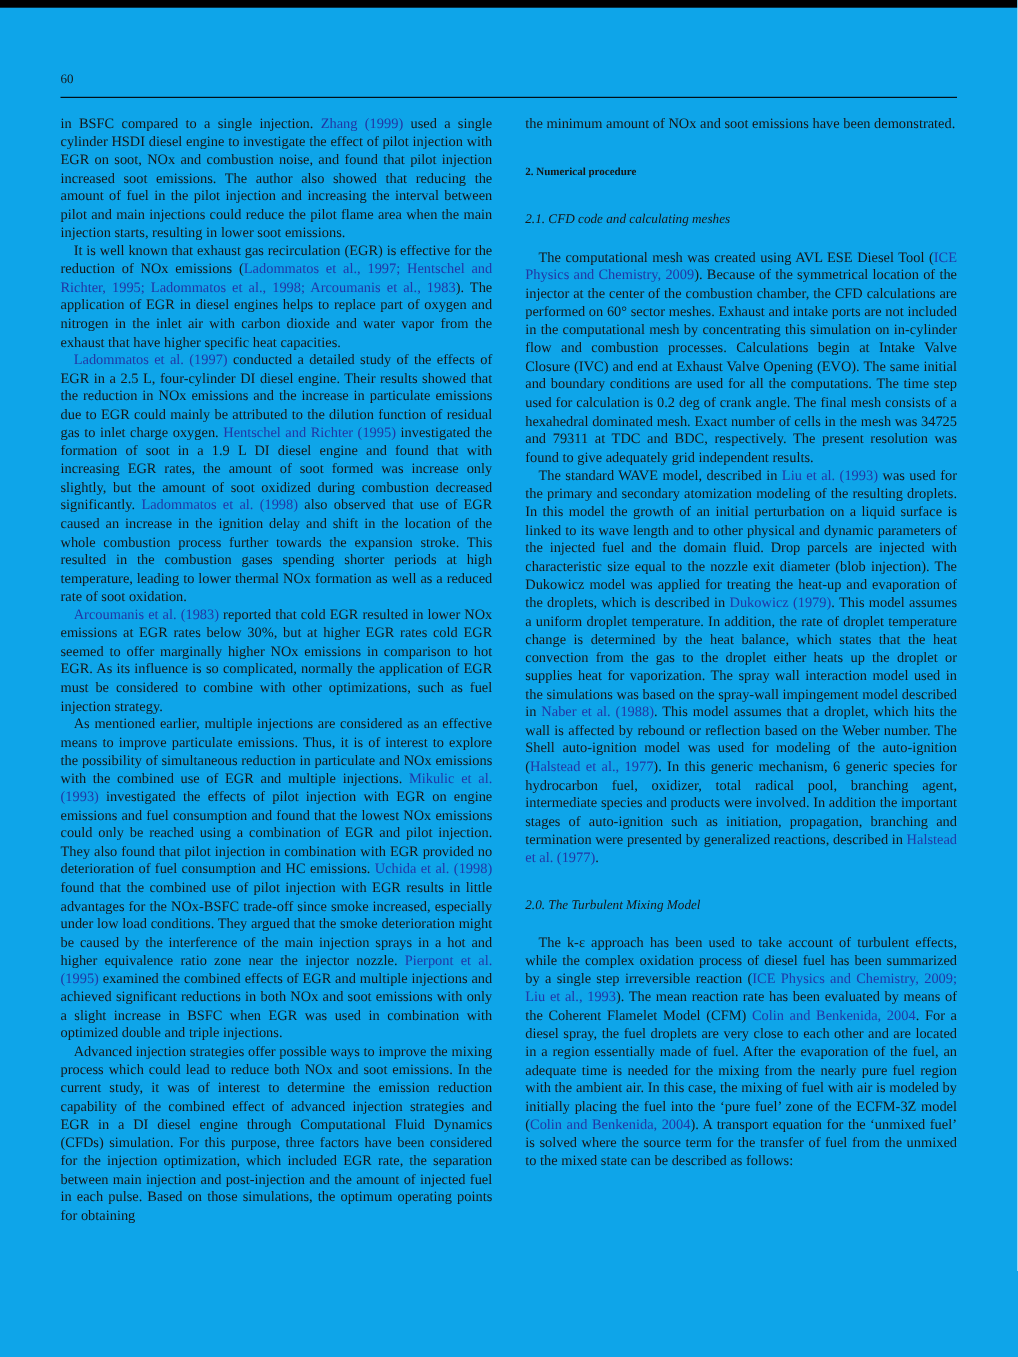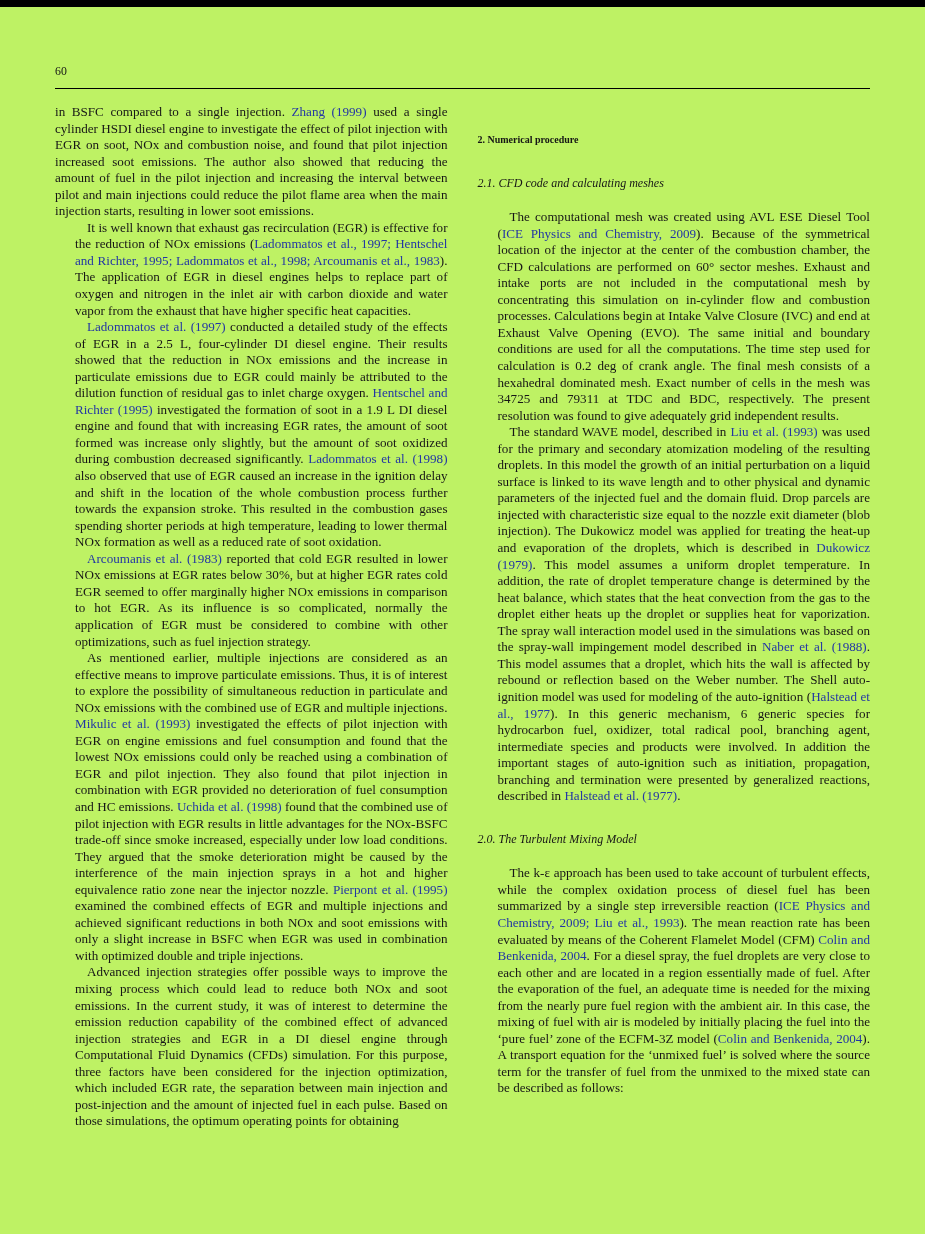--- a/index.html
+++ b/index.html
@@ -1,20 +1,20 @@
 <!DOCTYPE html>
 <html lang="en" style="--link: #2336a4; --ink: #161616;"><head>
 <meta charset="utf-8">
 <style>
   * { margin:0; padding:0; box-sizing:border-box; }
   html, body { background:#ffffff; }
   body { font-family:"Liberation Serif","DejaVu Serif",serif; }
   .page {
     position:relative; width:925px; height:1234px; margin:0 auto;
-    background:#bef264; overflow:hidden; color:var(--ink,#1a1a1a);
+    background:#0ea5e9; overflow:hidden; color:var(--ink,#1a1a1a);
   }
   .top-bar { position:absolute; top:0; left:0; width:100%; height:7px; background:#000; }
   .head {
     display:flex; align-items:baseline;
     padding:64px 55px 9px 55px;
     font-size:11.8px;
   }
   .head .pagenum { flex:1; text-align:left; font-style:normal; }
   .head .runhead { flex:0 1 auto; text-align:center; font-style:italic; }
   .head .spacer { flex:1; }
@@ -22,21 +22,21 @@
   .cols {
     display:flex; gap:30px;
     padding:15px 55px 0 55px;
   }
   .col {
     flex:1; min-width:0;
     font-size:13.1px; line-height:16.55px;
     text-align:justify; hyphens:auto; -webkit-hyphens:auto;
   }
   .col p { margin:0; }
-  .col p.indent { text-indent:12px;margin-left:20px; }
+  .col p.indent { text-indent:12px; }
   .col h2 {
     font-size:10px; font-weight:bold; font-style:normal;
     margin:28px 0 20px 0; text-align:left;
   }
   .col h3 {
     font-size:12px; font-weight:normal; font-style:italic;
     margin:26px 0 18px 0; text-align:left;
   }
   .cite { color:var(--link,#2336a4); cursor:pointer; }
 </style>
@@ -56,20 +56,21 @@
   <main class="cols">
     <div class="col">
         <p><span>in BSFC compared to a single injection. </span><span class="cite">Zhang (1999)</span><span> used a single cylinder HSDI diesel engine to investigate the effect of pilot injection with EGR on soot, NOx and combustion noise, and found that pilot injection increased soot emissions. The author also showed that reducing the amount of fuel in the pilot injection and increasing the interval between pilot and main injections could reduce the pilot flame area when the main injection starts, resulting in lower soot emissions.</span></p>
         <p class="indent"><span>It is well known that exhaust gas recirculation (EGR) is effective for the reduction of NOx emissions (</span><span class="cite">Ladommatos et al., 1997; Hentschel and Richter, 1995; Ladommatos et al., 1998; Arcoumanis et al., 1983</span><span>). The application of EGR in diesel engines helps to replace part of oxygen and nitrogen in the inlet air with carbon dioxide and water vapor from the exhaust that have higher specific heat capacities.</span></p>
         <p class="indent"><span class="cite">Ladommatos et al. (1997)</span><span> conducted a detailed study of the effects of EGR in a 2.5 L, four-cylinder DI diesel engine. Their results showed that the reduction in NOx emissions and the increase in particulate emissions due to EGR could mainly be attributed to the dilution function of residual gas to inlet charge oxygen. </span><span class="cite">Hentschel and Richter (1995)</span><span> investigated the formation of soot in a 1.9 L DI diesel engine and found that with increasing EGR rates, the amount of soot formed was increase only slightly, but the amount of soot oxidized during combustion decreased significantly. </span><span class="cite">Ladommatos et al. (1998)</span><span> also observed that use of EGR caused an increase in the ignition delay and shift in the location of the whole combustion process further towards the expansion stroke. This resulted in the combustion gases spending shorter periods at high temperature, leading to lower thermal NOx formation as well as a reduced rate of soot oxidation.</span></p>
         <p class="indent"><span class="cite">Arcoumanis et al. (1983)</span><span> reported that cold EGR resulted in lower NOx emissions at EGR rates below 30%, but at higher EGR rates cold EGR seemed to offer marginally higher NOx emissions in comparison to hot EGR. As its influence is so complicated, normally the application of EGR must be considered to combine with other optimizations, such as fuel injection strategy.</span></p>
         <p class="indent"><span>As mentioned earlier, multiple injections are considered as an effective means to improve particulate emissions. Thus, it is of interest to explore the possibility of simultaneous reduction in particulate and NOx emissions with the combined use of EGR and multiple injections. </span><span class="cite">Mikulic et al. (1993)</span><span> investigated the effects of pilot injection with EGR on engine emissions and fuel consumption and found that the lowest NOx emissions could only be reached using a combination of EGR and pilot injection. They also found that pilot injection in combination with EGR provided no deterioration of fuel consumption and HC emissions. </span><span class="cite">Uchida et al. (1998)</span><span> found that the combined use of pilot injection with EGR results in little advantages for the NOx-BSFC trade-off since smoke increased, especially under low load conditions. They argued that the smoke deterioration might be caused by the interference of the main injection sprays in a hot and higher equivalence ratio zone near the injector nozzle. </span><span class="cite">Pierpont et al. (1995)</span><span> examined the combined effects of EGR and multiple injections and achieved significant reductions in both NOx and soot emissions with only a slight increase in BSFC when EGR was used in combination with optimized double and triple injections.</span></p>
         <p class="indent"><span>Advanced injection strategies offer possible ways to improve the mixing process which could lead to reduce both NOx and soot emissions. In the current study, it was of interest to determine the emission reduction capability of the combined effect of advanced injection strategies and EGR in a DI diesel engine through Computational Fluid Dynamics (CFDs) simulation. For this purpose, three factors have been considered for the injection optimization, which included EGR rate, the separation between main injection and post-injection and the amount of injected fuel in each pulse. Based on those simulations, the optimum operating points for obtaining</span></p>
       </div>
     <div class="col">
+        <p><span>the minimum amount of NOx and soot emissions have been demonstrated.</span></p>
         <h2>2. Numerical procedure</h2>
         <h3>2.1. CFD code and calculating meshes</h3>
         <p class="indent"><span>The computational mesh was created using AVL ESE Diesel Tool (</span><span class="cite">ICE Physics and Chemistry, 2009</span><span>). Because of the symmetrical location of the injector at the center of the combustion chamber, the CFD calculations are performed on 60° sector meshes. Exhaust and intake ports are not included in the computational mesh by concentrating this simulation on in-cylinder flow and combustion processes. Calculations begin at Intake Valve Closure (IVC) and end at Exhaust Valve Opening (EVO). The same initial and boundary conditions are used for all the computations. The time step used for calculation is 0.2 deg of crank angle. The final mesh consists of a hexahedral dominated mesh. Exact number of cells in the mesh was 34725 and 79311 at TDC and BDC, respectively. The present resolution was found to give adequately grid independent results.</span></p>
         <p class="indent"><span>The standard WAVE model, described in </span><span class="cite">Liu et al. (1993)</span><span> was used for the primary and secondary atomization modeling of the resulting droplets. In this model the growth of an initial perturbation on a liquid surface is linked to its wave length and to other physical and dynamic parameters of the injected fuel and the domain fluid. Drop parcels are injected with characteristic size equal to the nozzle exit diameter (blob injection). The Dukowicz model was applied for treating the heat-up and evaporation of the droplets, which is described in </span><span class="cite">Dukowicz (1979)</span><span>. This model assumes a uniform droplet temperature. In addition, the rate of droplet temperature change is determined by the heat balance, which states that the heat convection from the gas to the droplet either heats up the droplet or supplies heat for vaporization. The spray wall interaction model used in the simulations was based on the spray-wall impingement model described in </span><span class="cite">Naber et al. (1988)</span><span>. This model assumes that a droplet, which hits the wall is affected by rebound or reflection based on the Weber number. The Shell auto-ignition model was used for modeling of the auto-ignition (</span><span class="cite">Halstead et al., 1977</span><span>). In this generic mechanism, 6 generic species for hydrocarbon fuel, oxidizer, total radical pool, branching agent, intermediate species and products were involved. In addition the important stages of auto-ignition such as initiation, propagation, branching and termination were presented by generalized reactions, described in </span><span class="cite">Halstead et al. (1977)</span><span>.</span></p>
         <h3>2.0. The Turbulent Mixing Model</h3>
         <p class="indent"><span>The k-ε approach has been used to take account of turbulent effects, while the complex oxidation process of diesel fuel has been summarized by a single step irreversible reaction (</span><span class="cite">ICE Physics and Chemistry, 2009; Liu et al., 1993</span><span>). The mean reaction rate has been evaluated by means of the Coherent Flamelet Model (CFM) </span><span class="cite">Colin and Benkenida, 2004</span><span>. For a diesel spray, the fuel droplets are very close to each other and are located in a region essentially made of fuel. After the evaporation of the fuel, an adequate time is needed for the mixing from the nearly pure fuel region with the ambient air. In this case, the mixing of fuel with air is modeled by initially placing the fuel into the ‘pure fuel’ zone of the ECFM-3Z model (</span><span class="cite">Colin and Benkenida, 2004</span><span>). A transport equation for the ‘unmixed fuel’ is solved where the source term for the transfer of fuel from the unmixed to the mixed state can be described as follows:</span></p>
       </div>
   </main>
 </div>
 

